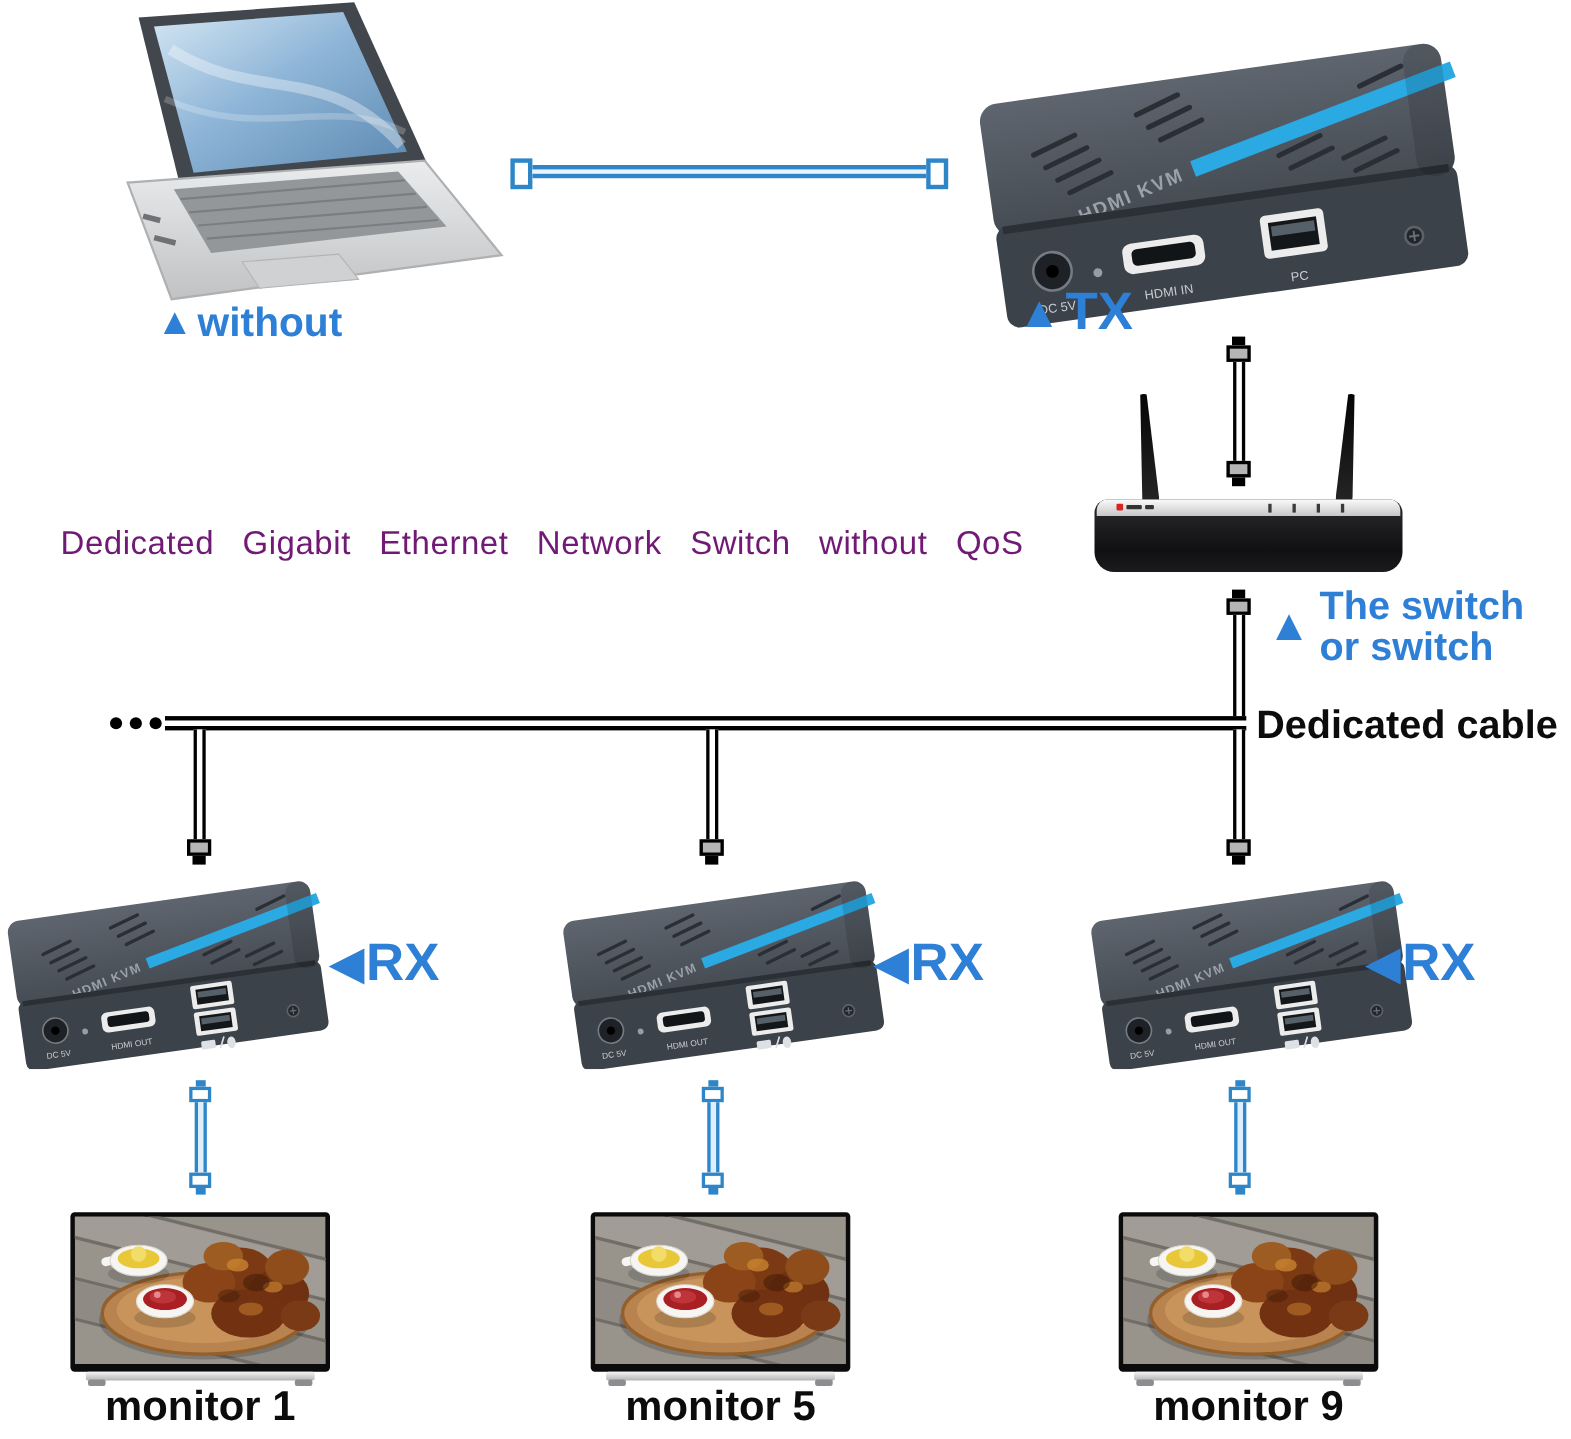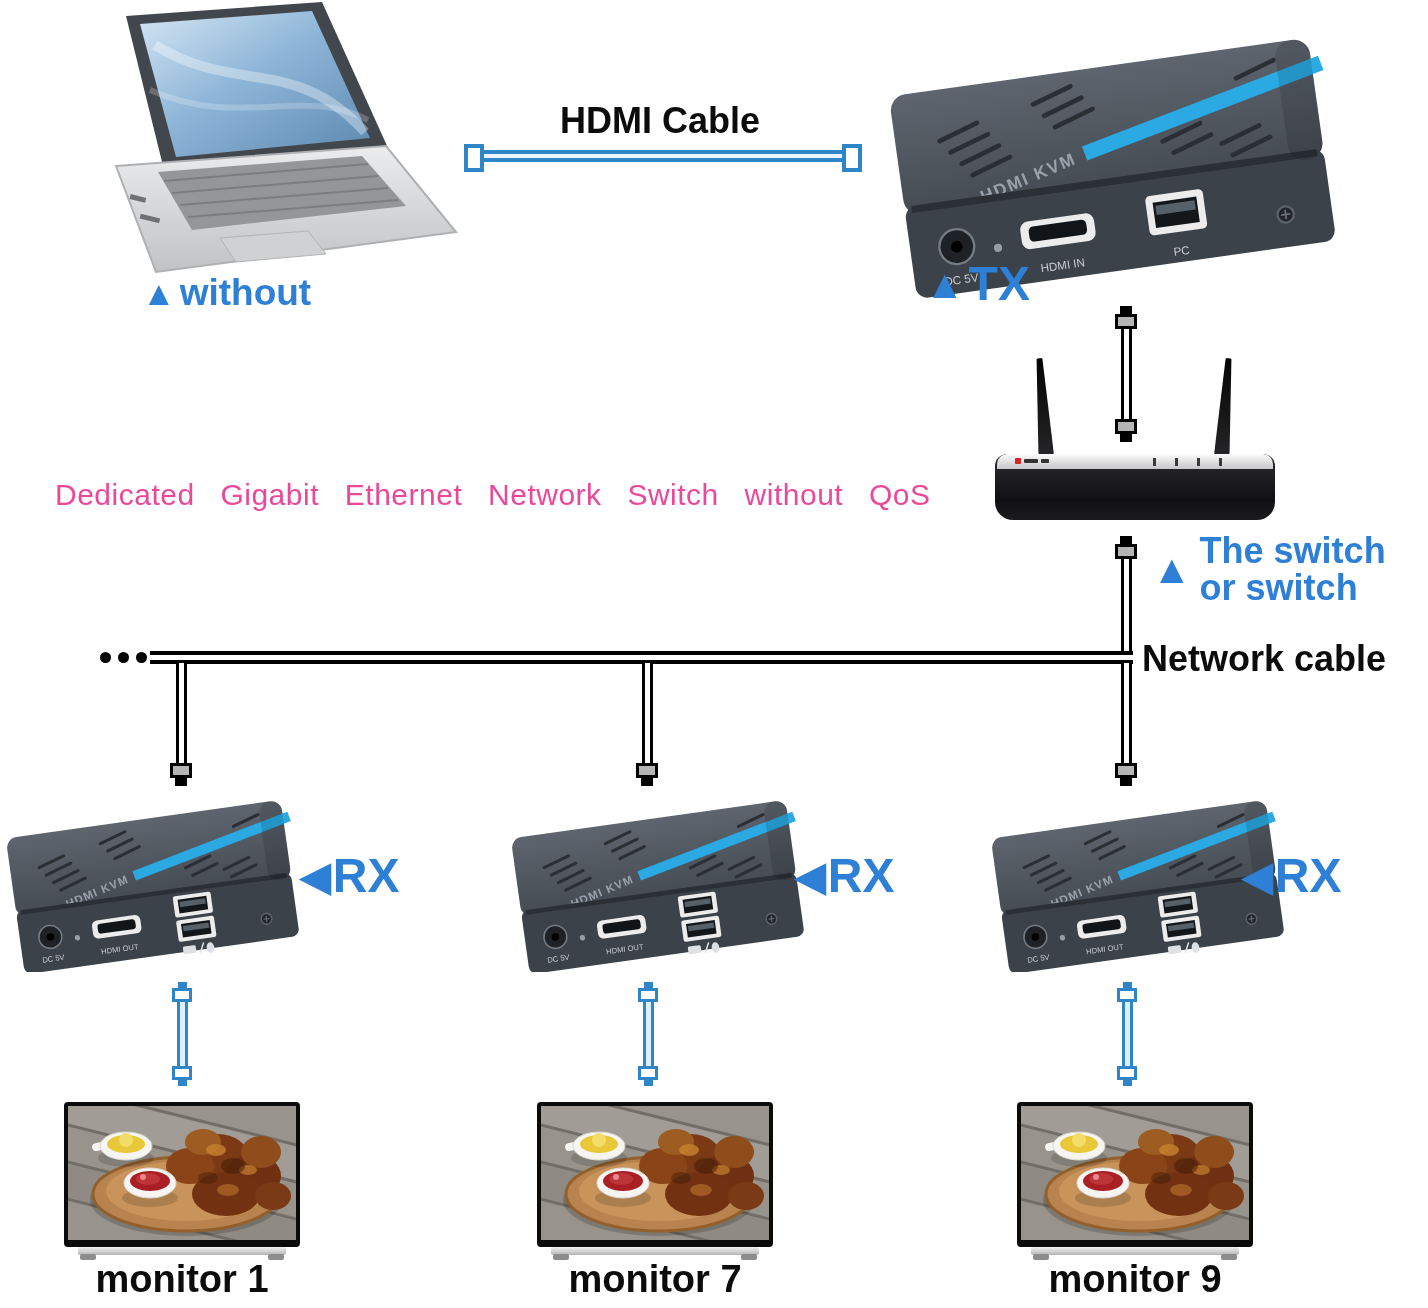--- a/index.html
+++ b/index.html
@@ -3,21 +3,21 @@
 <meta charset="utf-8">
 <style>
   html,body{margin:0;padding:0;background:#fff;}
   .canvas{position:relative;width:1428px;height:1308px;background:#ffffff;
           font-family:"Liberation Sans",sans-serif;overflow:hidden;}
   .abs{position:absolute;}
 
   
   .blue-label{color:#2e7fd6;font-weight:bold;display:flex;align-items:center;white-space:nowrap;}
   .blk-label{color:#0c0c0c;font-weight:bold;white-space:nowrap;}
-  .note-text{color:#ec4899;font-size:30px;font-weight:400;word-spacing:17px;white-space:nowrap;letter-spacing:.5px;}
+  .note-text{color:#701a75;font-size:30px;font-weight:400;word-spacing:17px;white-space:nowrap;letter-spacing:.5px;}
   .arrow-up{font-size:34px;line-height:1;margin-right:4px;}
   .arrow-left{font-size:40px;line-height:1;margin-right:2px;}
 
   
   .hcable-line{height:4px;border-top:4px solid #2e86c8;border-bottom:4px solid #2e86c8;background:#eaf4fb;}
   .hcable-conn{width:12px;height:20px;border:4px solid #2e86c8;background:#ffffff;}
 
   
   .vcable{display:flex;flex-direction:column;align-items:center;}
   .rj-tab{width:12px;height:8px;background:#000;}
@@ -228,21 +228,20 @@
   </svg>
 
   <svg class="abs" style="left:60px;top:0;width:400px;height:290px">
       <use href="#laptop"></use>
     </svg>
   <div class="abs blue-label" style="left:142px;top:272px;font-size:37px">
     <span class="arrow-up">▲</span>
     <span>without</span>
   </div>
 
-  <div class="abs blk-label" style="left:460px;top:100px;width:400px;text-align:center;font-size:36px">HDMI Cable</div>
   <div class="abs hcable-conn" style="left:464px;top:144px"></div>
   <div class="abs hcable-line" style="left:484px;top:150px;width:358px"></div>
   <div class="abs hcable-conn" style="left:842px;top:144px"></div>
 
   <svg class="abs" style="left:880px;top:38px;width:465px;height:262px">
       <use href="#devtx"></use>
     </svg>
   <div class="abs blue-label" style="left:925px;top:256px;font-size:48px">
     <span class="arrow-up" style="font-size:40px">▲</span>
     <span>TX</span>
@@ -286,21 +285,21 @@
     <div class="rj-body"></div>
     <div class="vline-blk" style="height:106px"></div>
   </div>
 
   <div class="abs dots" style="left:100px;top:652px">
     <div class="dot"></div>
       <div class="dot"></div>
       <div class="dot"></div>
   </div>
   <div class="abs bus" style="left:150px;top:651px;width:983px"></div>
-  <div class="abs blk-label" style="left:1142px;top:638px;font-size:36px">Network cable</div>
+  <div class="abs blk-label" style="left:1142px;top:638px;font-size:36px">Dedicated cable</div>
 
   <div class="abs vcable" style="left:165px;top:663px;width:32px">
     <div class="vline-blk" style="height:100px"></div>
     <div class="rj-body"></div>
     <div class="rj-tab"></div>
   </div>
   <div class="abs vcable" style="left:631px;top:663px;width:32px">
     <div class="vline-blk" style="height:100px"></div>
     <div class="rj-body"></div>
     <div class="rj-tab"></div>
@@ -384,16 +383,16 @@
           <use href="#food"></use>
         </svg>
     </div>
     <div class="monitor-stand">
       <div class="foot" style="left:2px"></div>
       <div class="foot" style="right:2px"></div>
     </div>
   </div>
 
   <div class="abs blk-label" style="left:64px;top:1258px;width:236px;text-align:center;font-size:38px">monitor 1</div>
-  <div class="abs blk-label" style="left:537px;top:1258px;width:236px;text-align:center;font-size:38px">monitor 7</div>
+  <div class="abs blk-label" style="left:537px;top:1258px;width:236px;text-align:center;font-size:38px">monitor 5</div>
   <div class="abs blk-label" style="left:1017px;top:1258px;width:236px;text-align:center;font-size:38px">monitor 9</div>
 
 </div>
 
 </body></html>

